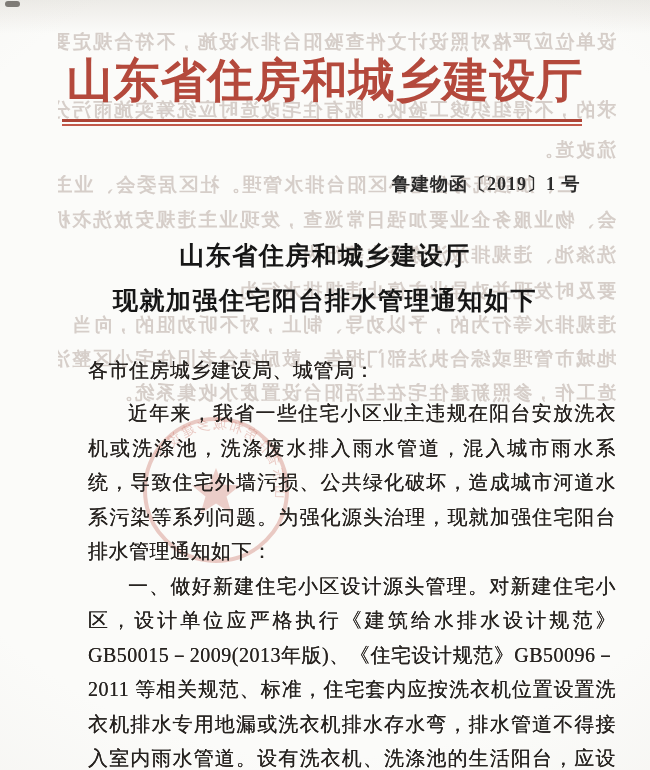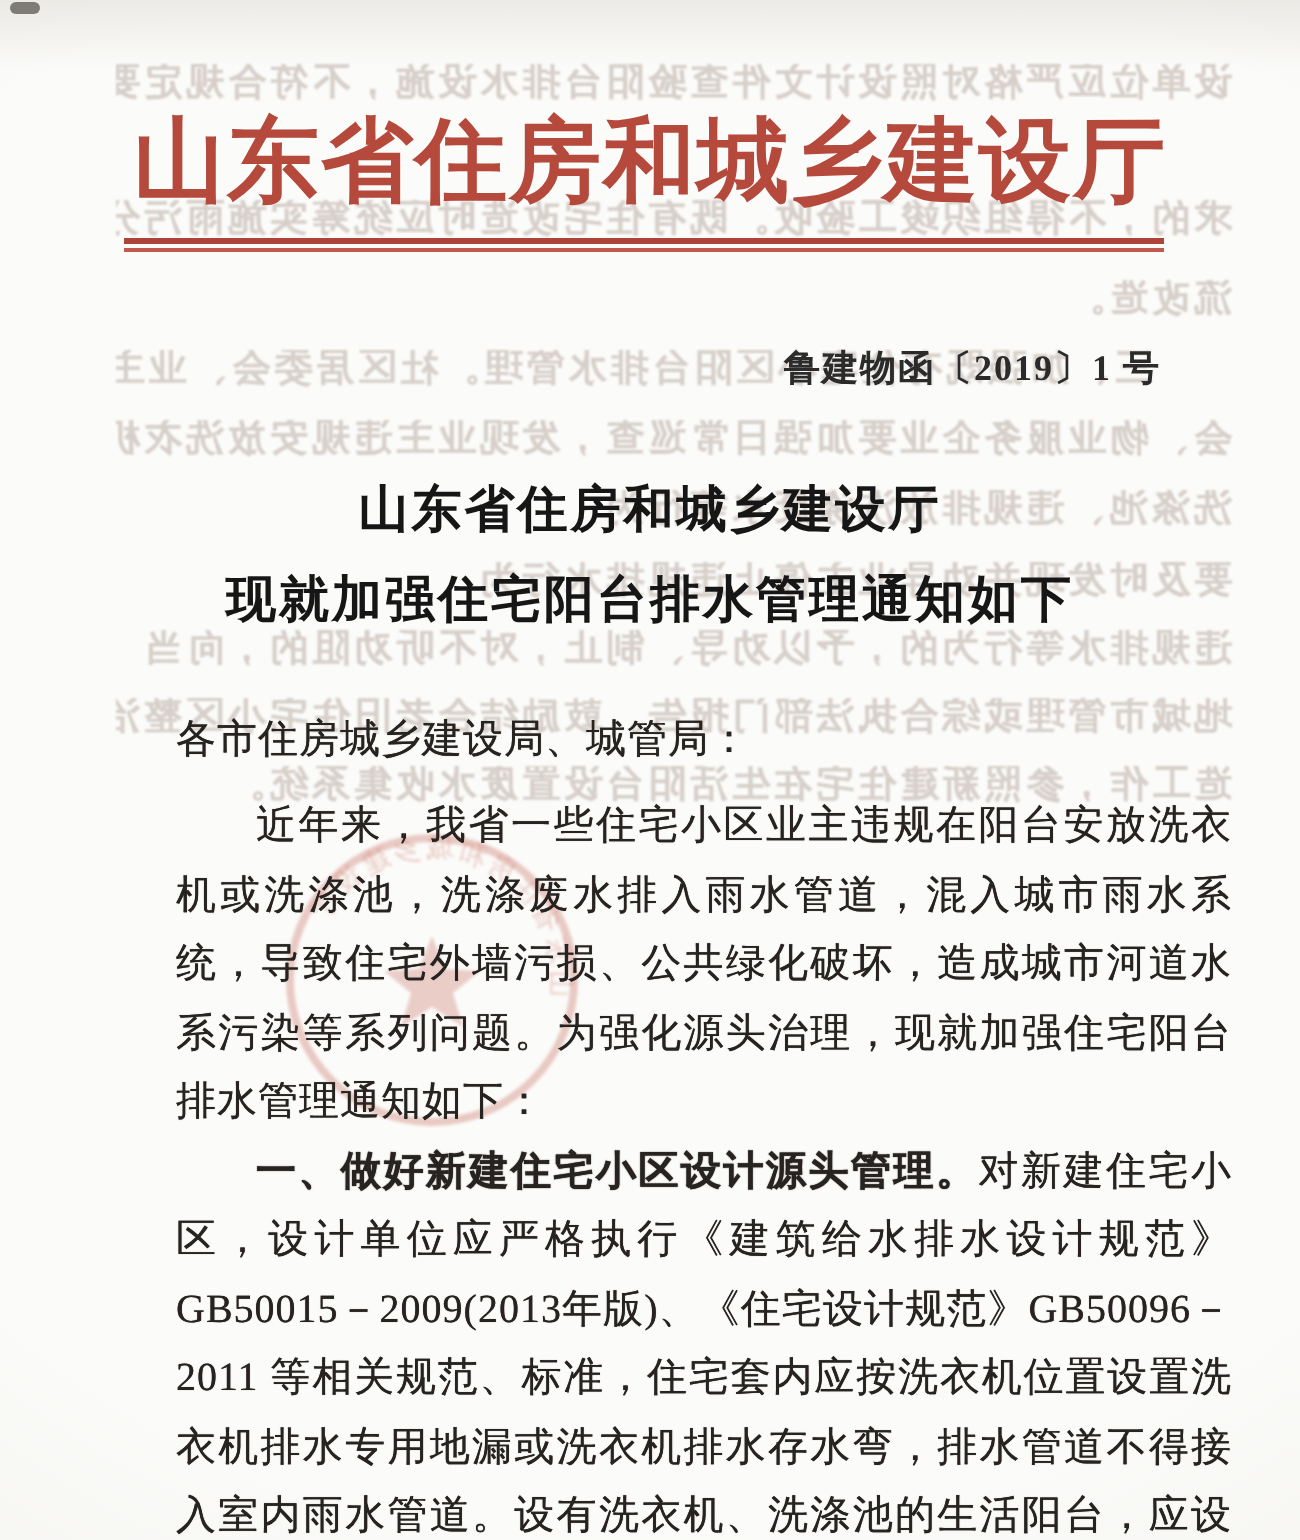--- a/index.html
+++ b/index.html
@@ -49,21 +49,21 @@
   
   .body{
     position:absolute;top:352px;left:88px;width:528px;z-index:2;
     font-size:20px;line-height:34.5px;color:#272320;
     text-align:justify;text-align-last:left;letter-spacing:.5px;
     text-shadow:0 0 .35px #272320;
   }
   .addressee{margin:0;line-height:36px;}
   .para{margin:8px 0 0 0;text-indent:2em;}
   .para + .para{margin-top:0;}
-  .seg-bold{font-weight:bold;text-shadow:0 0 .6px #1c1916;}
+  .seg-bold{font-weight:normal;text-shadow:0 0 .6px #1c1916;}
 </style>
 </head>
 <body>
 
 <div class="page">
 
   <div class="speck"></div>
 
   <div id="bleed-layer">
       <div class="bleed" style="top: 32px;">设单位应严格对照设计文件查验阳台排水设施，不符合规定要</div>

